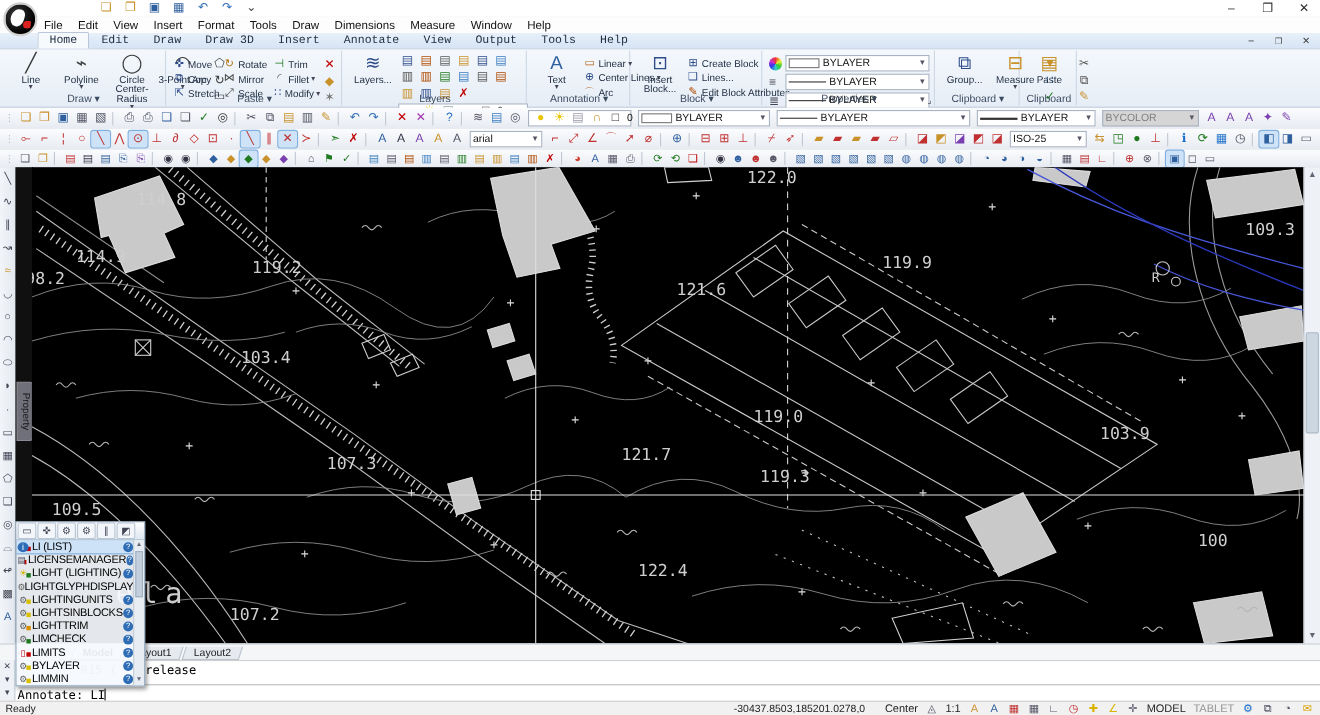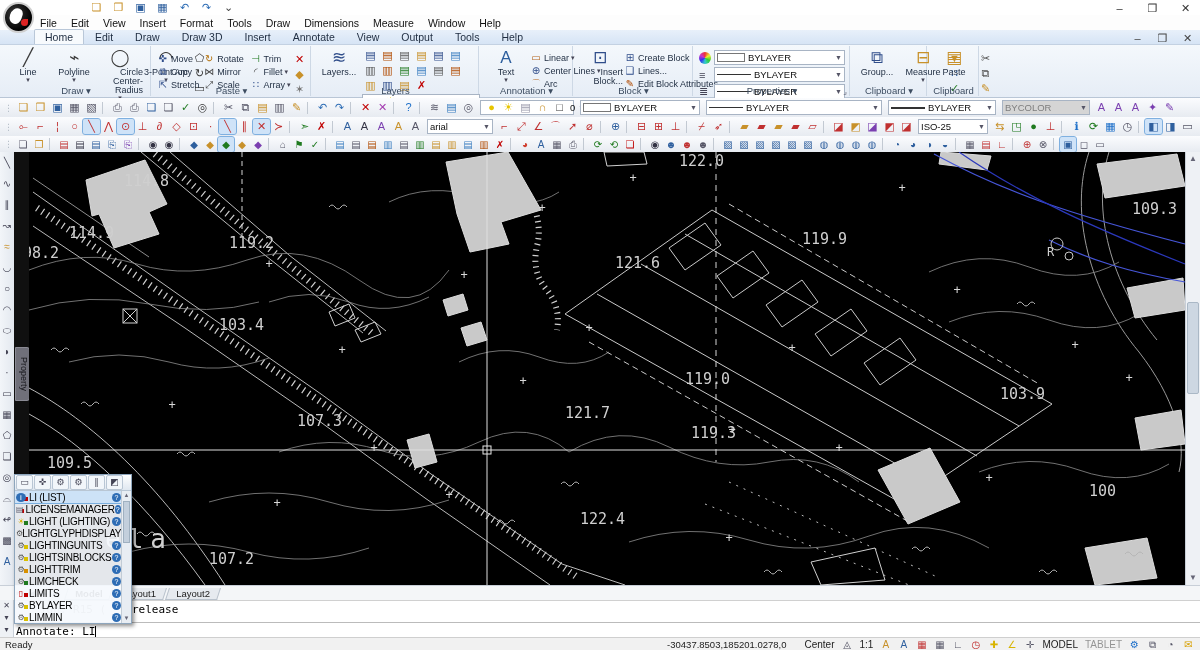--- a/index.html
+++ b/index.html
@@ -14,32 +14,32 @@
   #winctl{position:absolute;right:6px;top:1px;display:flex;gap:16px;color:#333;font-size:10px;}
   #menubar{top:15px;height:15px;background:#fdfdfd;display:flex;align-items:center;padding-left:33px;}
   .mi{padding:1px 7px;color:#111;font-size:10.5px;cursor:default;}
   #app-orb{position:absolute;left:3px;top:2px;width:27px;height:27px;border-radius:50%;
       background:radial-gradient(circle at 35% 35%,#3a3a3a 0%,#000 70%);border:2px solid #cfcfcf;z-index:60;}
   #app-orb:before{content:"";position:absolute;left:5px;top:4px;width:12px;height:16px;
       background:#fff;border-radius:60% 40% 50% 50%;transform:rotate(18deg);}
   #app-orb:after{content:"";position:absolute;right:4px;bottom:5px;width:7px;height:7px;
       background:#d22;border-radius:50% 0 50% 50%;}
   
-  #ribbontabs{top:30px;height:14px;background:linear-gradient(#e8f0fa,#d6e4f5);display:flex;align-items:flex-end;padding-left:2px;border-bottom:1px solid #c3d1e2;}
+  #ribbontabs{top:30px;height:14px;background:linear-gradient(#e8f0fa,#d6e4f5);display:flex;align-items:flex-end;padding-left:2px;border-bottom:1px solid #c3d1e2;font-family:Liberation Mono, monospace;}
   .rtab{padding:1px 10px;font-size:10.5px;color:#1e2c40;border:1px solid transparent;border-bottom:none;}
   .rtab.active{background:#f7fafd;border-color:#b9c7d8;border-radius:2px 2px 0 0;}
   #mdictl{position:absolute;right:4px;top:1px;display:flex;gap:8px;font-size:8px;color:#444;}
   
   #ribbon{top:45px;height:52px;background:linear-gradient(#f4f8fc,#e6edf6);border-bottom:1px solid #b9c6d6;}
   .rgroup{position:absolute;top:1px;bottom:1px;border-right:1px solid #cdd8e5;}
   .glabel{position:absolute;bottom:0;left:0;right:0;text-align:center;font-size:9.5px;color:#3c4c60;}
   .bigrow{display:flex;align-items:flex-start;padding:2px 2px 0 3px;gap:2px;}
   .bigbtn{display:flex;flex-direction:column;align-items:center;width:46px;}
   .bigbtn .bi{font-size:17px;line-height:20px;height:20px;}
-  .bigbtn .bl{font-size:9px;line-height:9px;text-align:right;color:#1e2c40;}
+  .bigbtn .bl{font-size:9px;line-height:9px;text-align:center;color:#1e2c40;}
   .bigbtn .dd{font-size:7px;color:#445;line-height:6px;}
   .smallcol{display:flex;flex-direction:column;padding-top:3px;}
   .sbtn{display:flex;align-items:center;height:13px;white-space:nowrap;}
   .sbtn .si{width:14px;text-align:center;font-size:10px;}
   .sbtn .sl{font-size:9px;color:#1e2c40;margin-left:1px;}
   .sbtn .dd{font-size:7px;color:#445;margin-left:2px;}
   .icongrid{display:flex;flex-wrap:wrap;width:150px;}
   .combo{display:flex;align-items:center;background:#fff;border:1px solid #a8b4c4;height:13px;font-size:9.5px;color:#111;padding:0 2px;}
   .combo .arr{margin-left:auto;color:#556;font-size:7px;padding-left:3px;}
   .combo.dis{background:#d5d5d5;color:#7e7e7e;}
@@ -230,21 +230,21 @@
             <span class="si" style="color: rgb(31, 122, 31);">⊣</span>
             <span class="sl">Trim</span>
           </span>
           <span class="sbtn">
             <span class="si" style="color: rgb(68, 68, 68);">◜</span>
             <span class="sl">Fillet</span>
             <span class="dd">▾</span>
           </span>
           <span class="sbtn">
             <span class="si" style="color: rgb(47, 77, 138);">∷</span>
-            <span class="sl">Array</span>
+            <span class="sl">Modify</span>
             <span class="dd">▾</span>
           </span>
         </div>
       <div class="smallcol" style="display:flex;flex-direction:column">
           <span class="tbi" style="color: rgb(192, 0, 0);">✕</span>
           <span class="tbi" style="color: rgb(200, 145, 42);">◆</span>
           <span class="tbi" style="color: rgb(119, 119, 119);">✶</span>
         </div>
     </div>
     <div class="glabel">Paste ▾</div>

